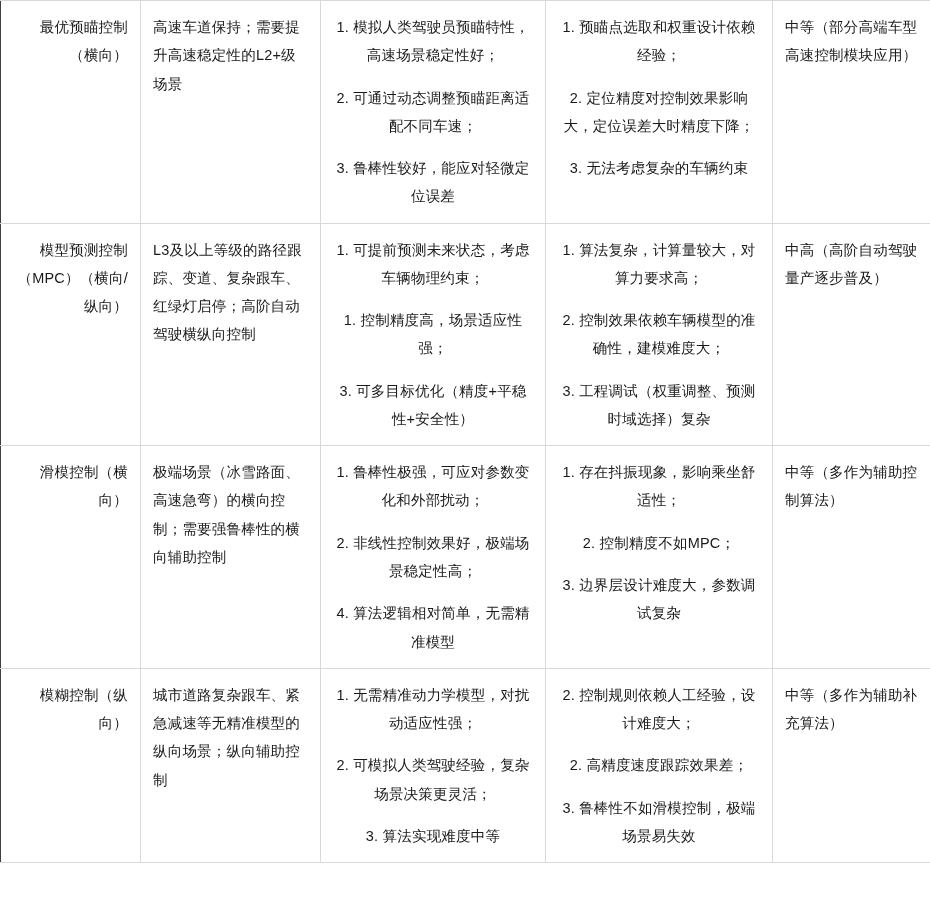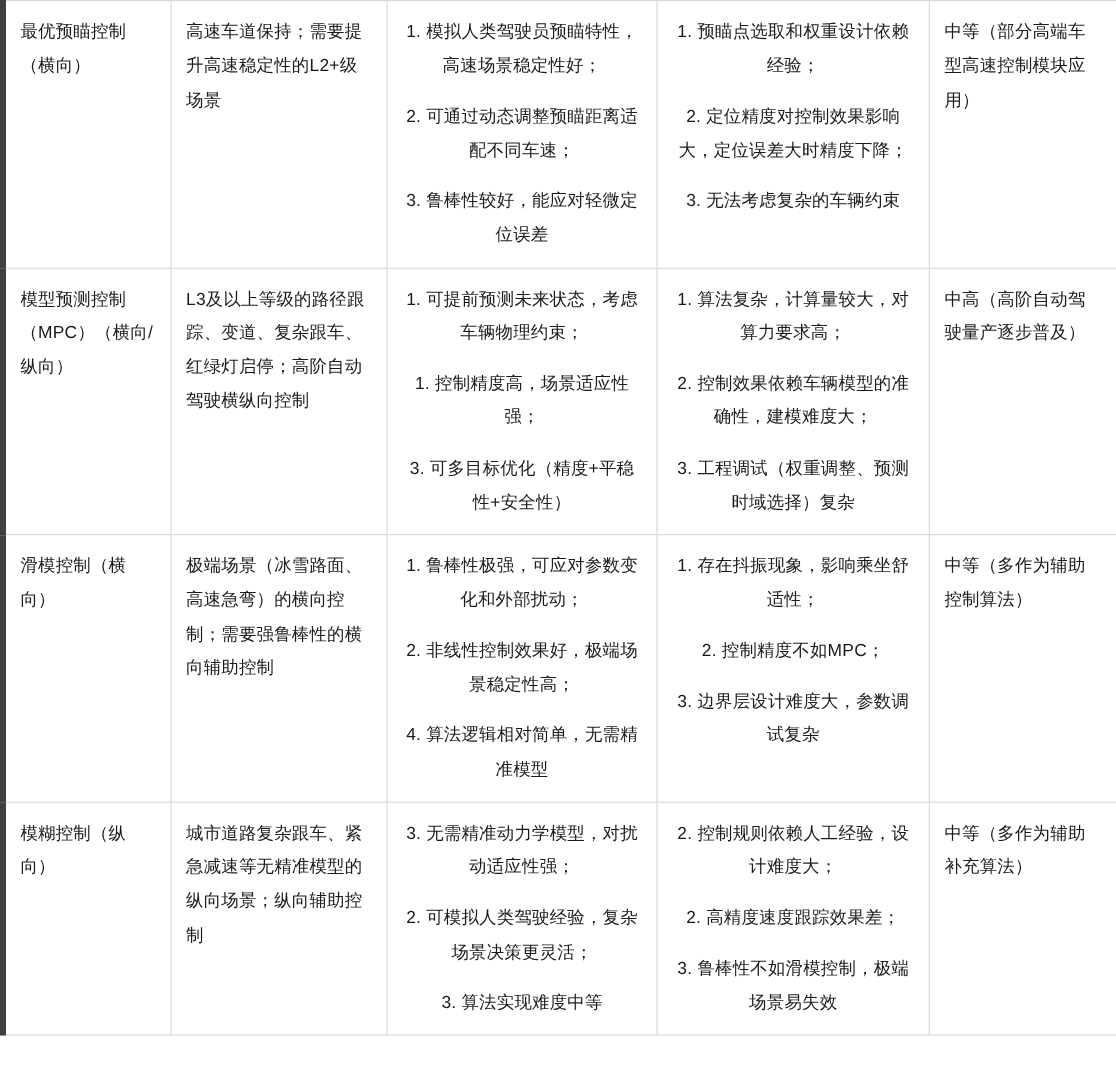--- a/index.html
+++ b/index.html
@@ -37,22 +37,22 @@
 
   .cell-lines > div {
     margin: 0;
     text-align: center;
   }
   .cell-lines > div + div {
     margin-top: 14px;
   }
   
   table.control-table tr:first-child td { border-top: 1px solid #d9d9d9; }
-  table.control-table tr td:first-child { border-left: 5px solid #404040; }
-  table.control-table tr td:last-child { border-right: 6px solid #000000; margin-left: 44px; }
+  table.control-table tr td:first-child { border-left: 1px solid #404040; text-align: right; }
+  table.control-table tr td:last-child { border-right: 1px solid #000000; margin-left: 44px; }
 </style>
 </head>
 <body>
 
 <table class="control-table">
   <colgroup>
     <col class="c0">
       <col class="c1">
       <col class="c2">
       <col class="c3">
@@ -114,21 +114,21 @@
           <div>3. 边界层设计难度大，参数调试复杂</div>
         </div>
       </td>
       <td>中等（多作为辅助控制算法）</td>
     </tr>
     <tr>
       <td>模糊控制（纵向）</td>
       <td>城市道路复杂跟车、紧急减速等无精准模型的纵向场景；纵向辅助控制</td>
       <td>
         <div class="cell-lines">
-          <div>3. 无需精准动力学模型，对扰动适应性强；</div>
+          <div>1. 无需精准动力学模型，对扰动适应性强；</div>
           <div>2. 可模拟人类驾驶经验，复杂场景决策更灵活；</div>
           <div>3. 算法实现难度中等</div>
         </div>
       </td>
       <td>
         <div class="cell-lines">
           <div>2. 控制规则依赖人工经验，设计难度大；</div>
           <div>2. 高精度速度跟踪效果差；</div>
           <div>3. 鲁棒性不如滑模控制，极端场景易失效</div>
         </div>

